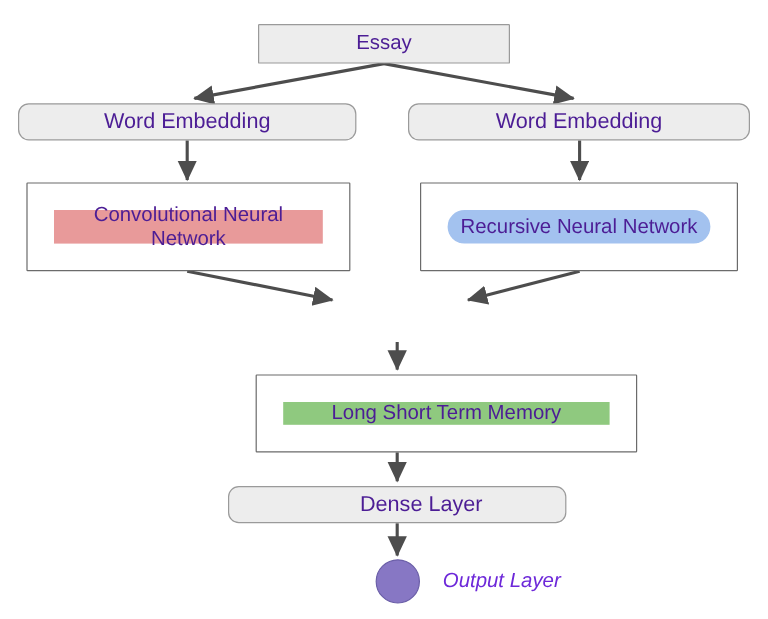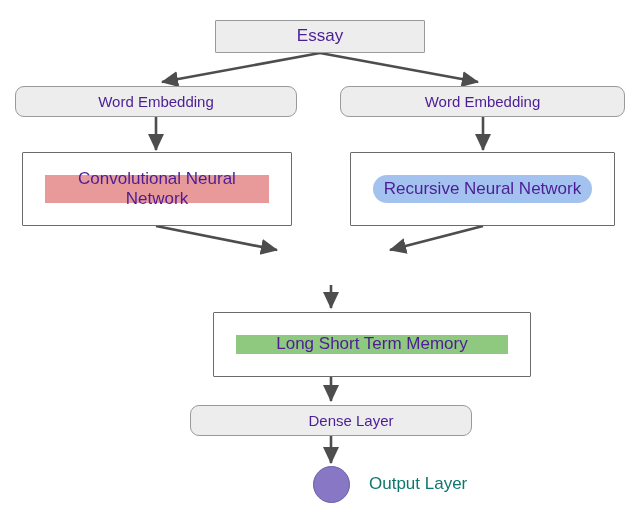--- a/index.html
+++ b/index.html
@@ -42,21 +42,21 @@
     background: #ededed;
     border: 1px solid #9a9a9a;
     border-radius: 1px;
     font-size: 17px;
   }
   
   .rounded {
     background: #ededed;
     border: 1px solid #9a9a9a;
     border-radius: 9px;
-    font-size: 15px;
+    font-size: 18px;
   }
   
   .framed {
     background: #ffffff;
     border: 1px solid #6b6b6b;
     border-radius: 1px;
     padding: 22px;
     font-size: 17px;
   }
   .framed > .fill {
@@ -77,23 +77,24 @@
   .circle-node {
     position: absolute;
     border-radius: 50%;
     background: #8777c4;
     border: 1px solid #6b5fa8;
     z-index: 3;
   }
   .free-label {
     position: absolute;
     font-size: 17px;
-    color: #0f766e;
+    color: #6d28d9;
     white-space: nowrap;
     z-index: 3;
+    font-style: italic;
   }
 </style>
 </head>
 <body>
 
 <div id="canvas">
 
   <svg id="arrow-layer" viewBox="0 0 640 516" width="640" height="516" xmlns="http://www.w3.org/2000/svg">
     <defs>
       <marker id="arrowhead" markerWidth="9" markerHeight="9" refX="6.2" refY="3.1" orient="auto" markerUnits="strokeWidth">

